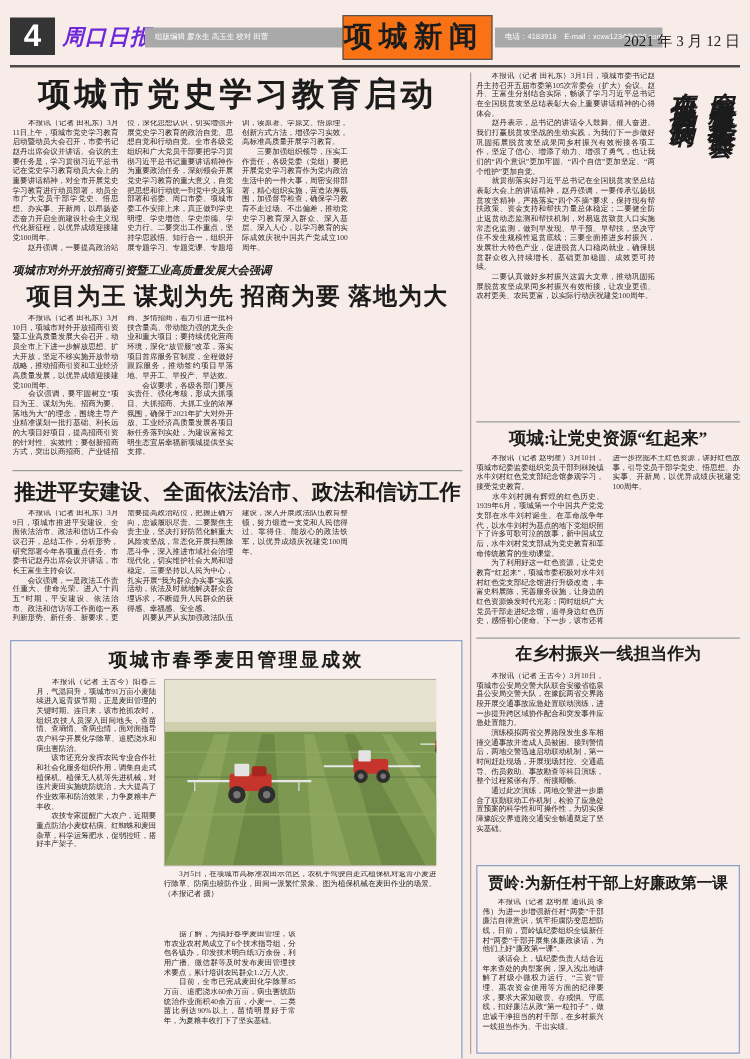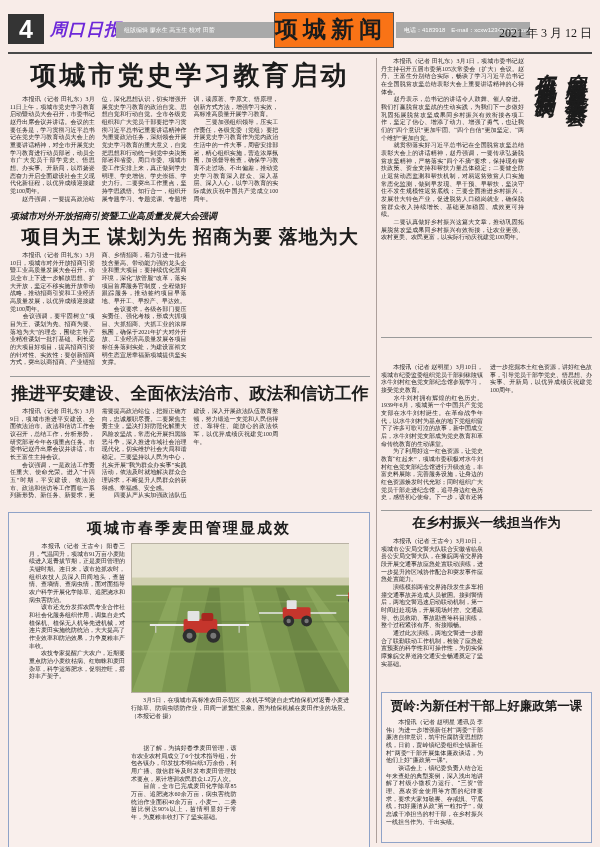--- a/index.html
+++ b/index.html
@@ -155,20 +155,21 @@
 　　就贯彻落实好习近平总书记在全国脱贫攻坚总结表彰大会上的讲话精神，赵丹强调，一要传承弘扬脱贫攻坚精神，严格落实“四个不摘”要求，保持现有帮扶政策、资金支持和帮扶力量总体稳定；二要健全防止返贫动态监测和帮扶机制，对易返贫致贫人口实施常态化监测，做到早发现、早干预、早帮扶，坚决守住不发生规模性返贫底线；三要全面推进乡村振兴，发展壮大特色产业，促进脱贫人口稳岗就业，确保脱贫群众收入持续增长、基础更加稳固、成效更可持续。
 　　二要认真做好乡村振兴这篇大文章，推动巩固拓展脱贫攻坚成果同乡村振兴有效衔接，让农业更强、农村更美、农民更富，以实际行动庆祝建党100周年。</div>
     <div class="vtitle">
       <div>全国脱贫攻坚总结表彰大会</div>
       <div>在项城引起强烈反响</div>
     </div>
   </div>
 
   <div class="rule-h" style="left:381px;top:337px;width:211px;"></div>
 
+  <div class="r2-title t-title">项城:让党史资源“红起来”</div>
   <div class="r2-body body-txt cols2">　　本报讯（记者 赵明星）3月10日，项城市纪委监委组织党员干部到秣陵镇水牛刘村红色党支部纪念馆参观学习，接受党史教育。
 　　水牛刘村拥有辉煌的红色历史。1939年6月，项城第一个中国共产党党支部在水牛刘村诞生。在革命战争年代，以水牛刘村为基点的地下党组织留下了许多可歌可泣的故事，新中国成立后，水牛刘村党支部成为党史教育和革命传统教育的生动课堂。
 　　为了利用好这一红色资源，让党史教育“红起来”，项城市委积极对水牛刘村红色党支部纪念馆进行升级改造，丰富史料展陈，完善服务设施，让身边的红色资源焕发时代光彩；同时组织广大党员干部走进纪念馆，追寻身边红色历史，感悟初心使命。下一步，该市还将进一步挖掘本土红色资源，讲好红色故事，引导党员干部学党史、悟思想、办实事、开新局，以优异成绩庆祝建党100周年。</div>
 
   <div class="rule-h" style="left:381px;top:510px;width:211px;"></div>
 
   <div class="r3-title t-title">在乡村振兴一线担当作为</div>
   <div class="r3-body body-txt cols2">　　本报讯（记者 王古今）3月10日，项城市公安局交警大队联合安徽省临泉县公安局交警大队，在豫皖两省交界路段开展交通事故应急处置联动演练，进一步提升跨区域协作配合和突发事件应急处置能力。
 　　演练模拟两省交界路段发生多车相撞交通事故并造成人员被困。接到警情后，两地交警迅速启动联动机制，第一时间赶赴现场，开展现场封控、交通疏导、伤员救助、事故勘查等科目演练，整个过程紧张有序、衔接顺畅。
 　　通过此次演练，两地交警进一步磨合了联勤联动工作机制，检验了应急处置预案的科学性和可操作性，为切实保障豫皖交界道路交通安全畅通奠定了坚实基础。</div>

